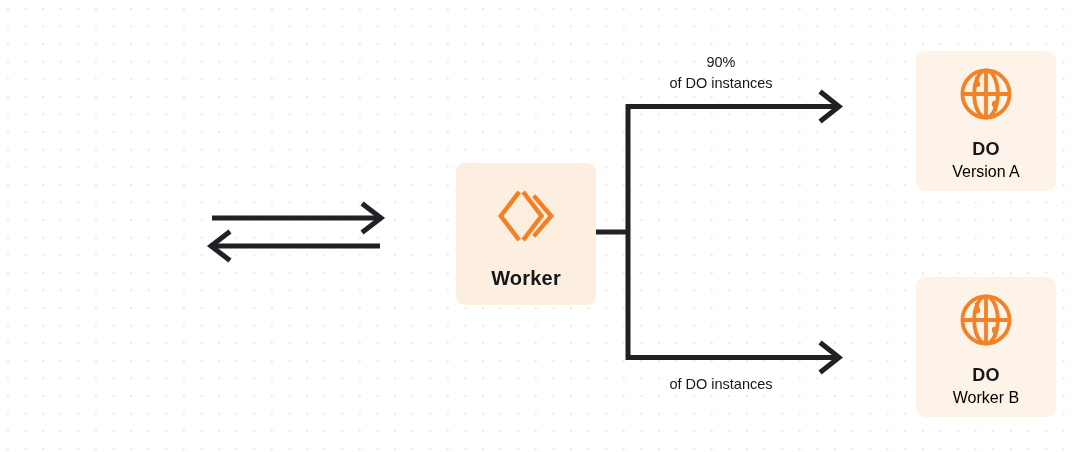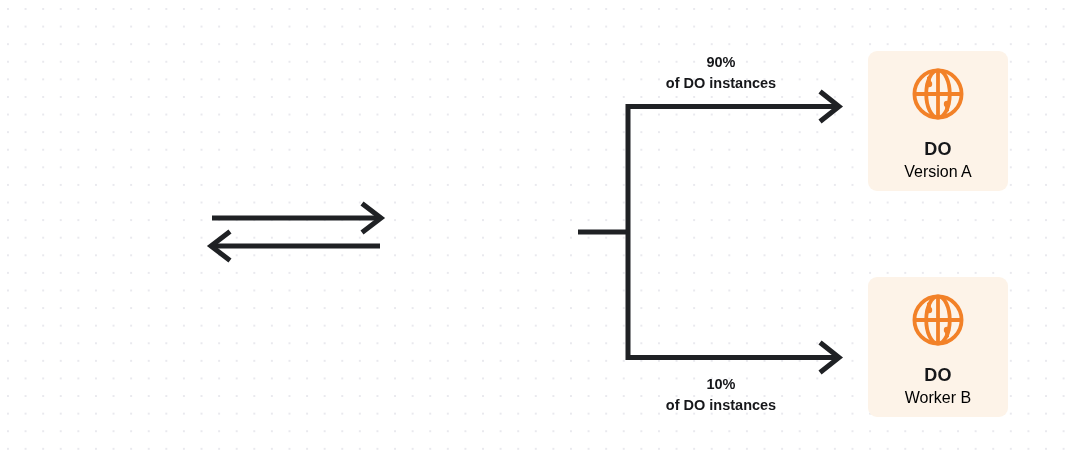--- a/index.html
+++ b/index.html
@@ -21,20 +21,21 @@
     background-position: 7px 8px;
   }
   .node {
     position: absolute;
     box-sizing: border-box;
     border-radius: 9px;
     display: flex;
     flex-direction: column;
     align-items: center;
     justify-content: center;
+    margin-left: 48px;
   }
   #client-node {
     left: 43px;
     top: 162px;
     width: 144px;
     height: 142px;
     background: #f4f4f6;
   }
   #client-node .node-title {
     font-size: 20px;
@@ -83,21 +84,21 @@
     left: 0;
     top: 0;
     width: 1072px;
     height: 452px;
     pointer-events: none;
   }
   .edge-label {
     position: absolute;
     text-align: center;
     font-size: 14.5px;
-    font-weight: bold;
+    font-weight: normal;
     color: #16171a;
     line-height: 1.42;
     white-space: nowrap;
   }
   #label-top { left: 616px; top: 52px; width: 210px; }
   #label-bottom { left: 616px; top: 374px; width: 210px; }
   .icon-wrap {
     display: block;
     line-height: 0;
   }
@@ -132,20 +133,32 @@
 
       <g>
         <line x1="626" y1="357.5" x2="836" y2="357.5"></line>
         <polyline points="822,344 839,357.5 822,371" stroke-linecap="square" stroke-linejoin="miter"></polyline>
       </g>
 
     </g>
   </svg>
 
 
+  <div class="node" id="worker-node">
+    <span class="icon-wrap">
+      <svg width="62" height="62" viewBox="0 0 64 64" xmlns="http://www.w3.org/2000/svg">
+        <g fill="none" stroke="#f28128" stroke-width="4.6" stroke-linejoin="miter" stroke-linecap="butt">
+          <polyline points="25,7 6,32 25,57"></polyline>
+          <polyline points="29,7 48,32 29,57"></polyline>
+          <polyline points="40,11 58,32 40,53"></polyline>
+        </g>
+      </svg>
+    </span>
+    <span class="node-title">Worker</span>
+  </div>
 
   <div class="node do-node" id="do-a-node">
     <span class="icon-wrap">
       <svg width="58" height="58" viewBox="0 0 64 64" xmlns="http://www.w3.org/2000/svg">
         <g fill="none" stroke="#f28128" stroke-width="4.2">
           <circle cx="32" cy="32" r="26"></circle>
           <line x1="6" y1="32" x2="58" y2="32"></line>
           <line x1="32" y1="6" x2="32" y2="58"></line>
           <ellipse cx="32" cy="32" rx="13" ry="26"></ellipse>
           <path d="M22,13 L22,21"></path>
@@ -177,17 +190,16 @@
     <span class="node-title">DO</span>
     <span class="node-sub">Worker B</span>
   </div>
 
   <div class="edge-label" id="label-top">
     <div>90%</div>
     <div>of DO instances</div>
   </div>
 
   <div class="edge-label" id="label-bottom">
-    <div>10%</div>
     <div>of DO instances</div>
   </div>
 
 </div>
 
 </body></html>

